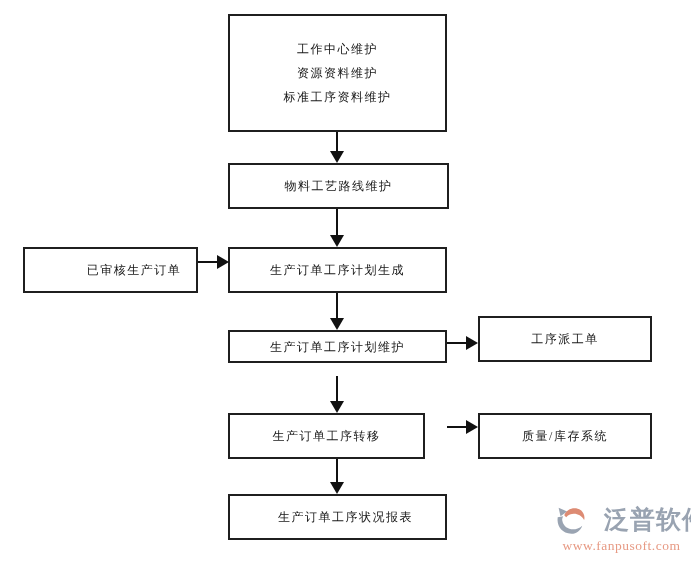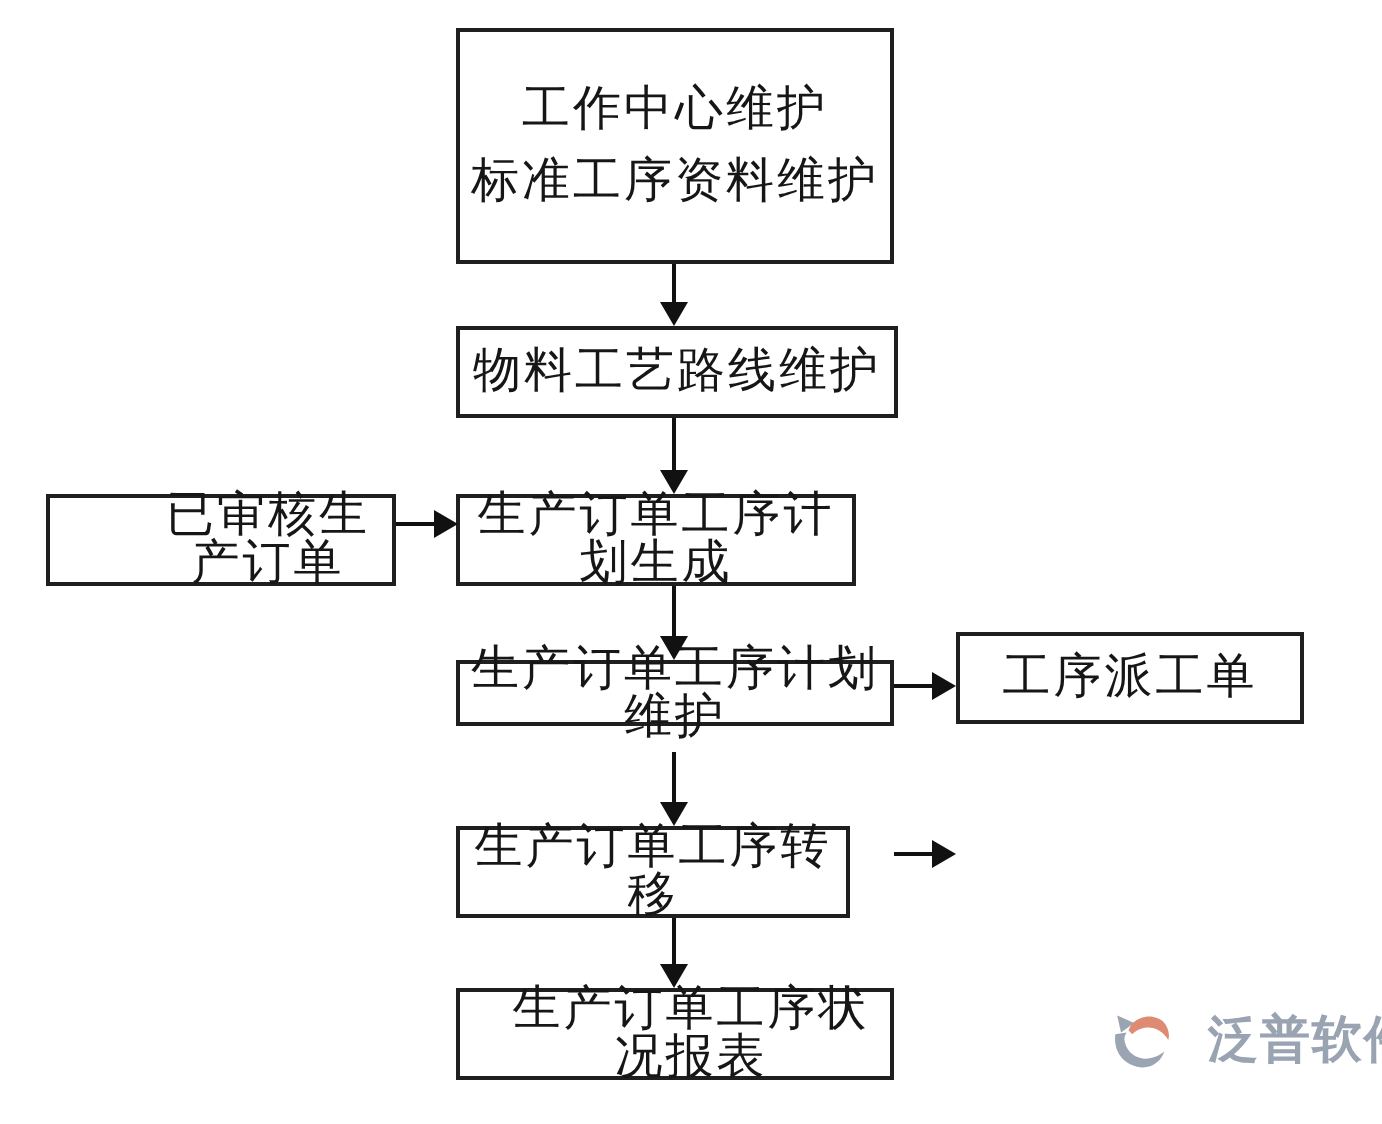--- a/index.html
+++ b/index.html
@@ -13,31 +13,31 @@
   }
   
   .node {
     position: absolute;
     box-sizing: border-box;
     border: 2px solid #1f1f1f;
     background: #ffffff;
     display: flex;
     align-items: center;
     justify-content: center;
-    font-size: 24px;
+    font-size: 12px;
     color: #161616;
     letter-spacing: 1.5px;
     text-align: center;
     line-height: 1;
   }
   .node-col { flex-direction: column; gap: 12px; }
   #box-master    { left: 228px; top: 14px;  width: 219px; height: 118px; }
   #box-routing   { left: 228px; top: 163px; width: 221px; height: 46px; }
   #box-approved  { left: 23px;  top: 247px; width: 175px; height: 46px; padding-left: 47px; }
-  #box-generate  { left: 228px; top: 247px; width: 200px; height: 46px; text-align: center; }
+  #box-generate  { left: 228px; top: 247px; width: 219px; height: 46px; text-align: center; }
   #box-maintain  { left: 228px; top: 330px; width: 219px; height: 33px; }
   #box-dispatch  { left: 478px; top: 316px; width: 174px; height: 46px; }
   #box-transfer  { left: 228px; top: 413px; width: 197px; height: 46px; font-family: Liberation Serif, serif; }
   #box-quality   { left: 478px; top: 413px; width: 174px; height: 46px; }
   #box-report    { left: 228px; top: 494px; width: 219px; height: 46px; padding-left: 16px; }
   
   .shaft-v { position: absolute; width: 2px; background: #111111; }
   .shaft-h { position: absolute; height: 2px; background: #111111; }
   .head-down {
     position: absolute; width: 0; height: 0;
@@ -85,35 +85,37 @@
     white-space: nowrap;
   }
 </style>
 </head>
 <body>
 
 <div class="canvas">
 
   <div class="node node-col" id="box-master">
     <div>工作中心维护</div>
+    <div>资源资料维护</div>
     <div>标准工序资料维护</div>
   </div>
 
   <div class="node" id="box-routing">物料工艺路线维护</div>
 
   <div class="node" id="box-approved">已审核生产订单</div>
 
   <div class="node" id="box-generate">生产订单工序计划生成</div>
 
   <div class="node" id="box-maintain">生产订单工序计划维护</div>
 
   <div class="node" id="box-dispatch">工序派工单</div>
 
   <div class="node" id="box-transfer">生产订单工序转移</div>
 
+  <div class="node" id="box-quality">质量/库存系统</div>
 
   <div class="node" id="box-report">生产订单工序状况报表</div>
 
   <div class="shaft-v" id="av1-s"></div>
   <div class="head-down" id="av1-h"></div>
 
   <div class="shaft-v" id="av2-s"></div>
   <div class="head-down" id="av2-h"></div>
 
   <div class="shaft-v" id="av3-s"></div>
@@ -138,15 +140,16 @@
     <div class="wm-row">
       <span class="wm-icon">
         <svg viewBox="0 0 36 36" width="34" height="34" aria-hidden="true">
           <path fill="#9aa4b2" d="M7,5 L16,9 L9,14 Z"></path>
           <path fill="#dd8b73" d="M13,13 C15,6 25,3 31,8 C34,11 35,15 34,18 C30,11 21,9 15,15 Z"></path>
           <path fill="#9aa4b2" d="M6,15 C5,23 9,30 17,32 C24,34 30,30 32,24 C24,31 13,28 11,19 C10.5,17 11,15.5 12,14 Z"></path>
         </svg>
       </span>
       <span class="wm-brand">泛普软件</span>
     </div>
+    <div class="wm-url">www.fanpusoft.com</div>
   </div>
 
 </div>
 
 </body></html>

